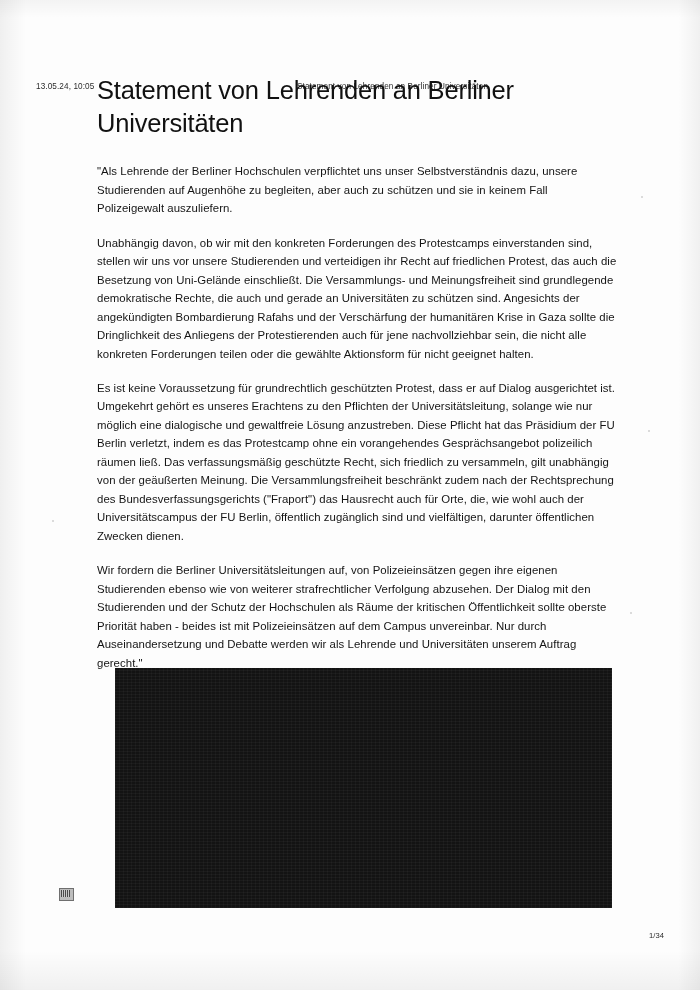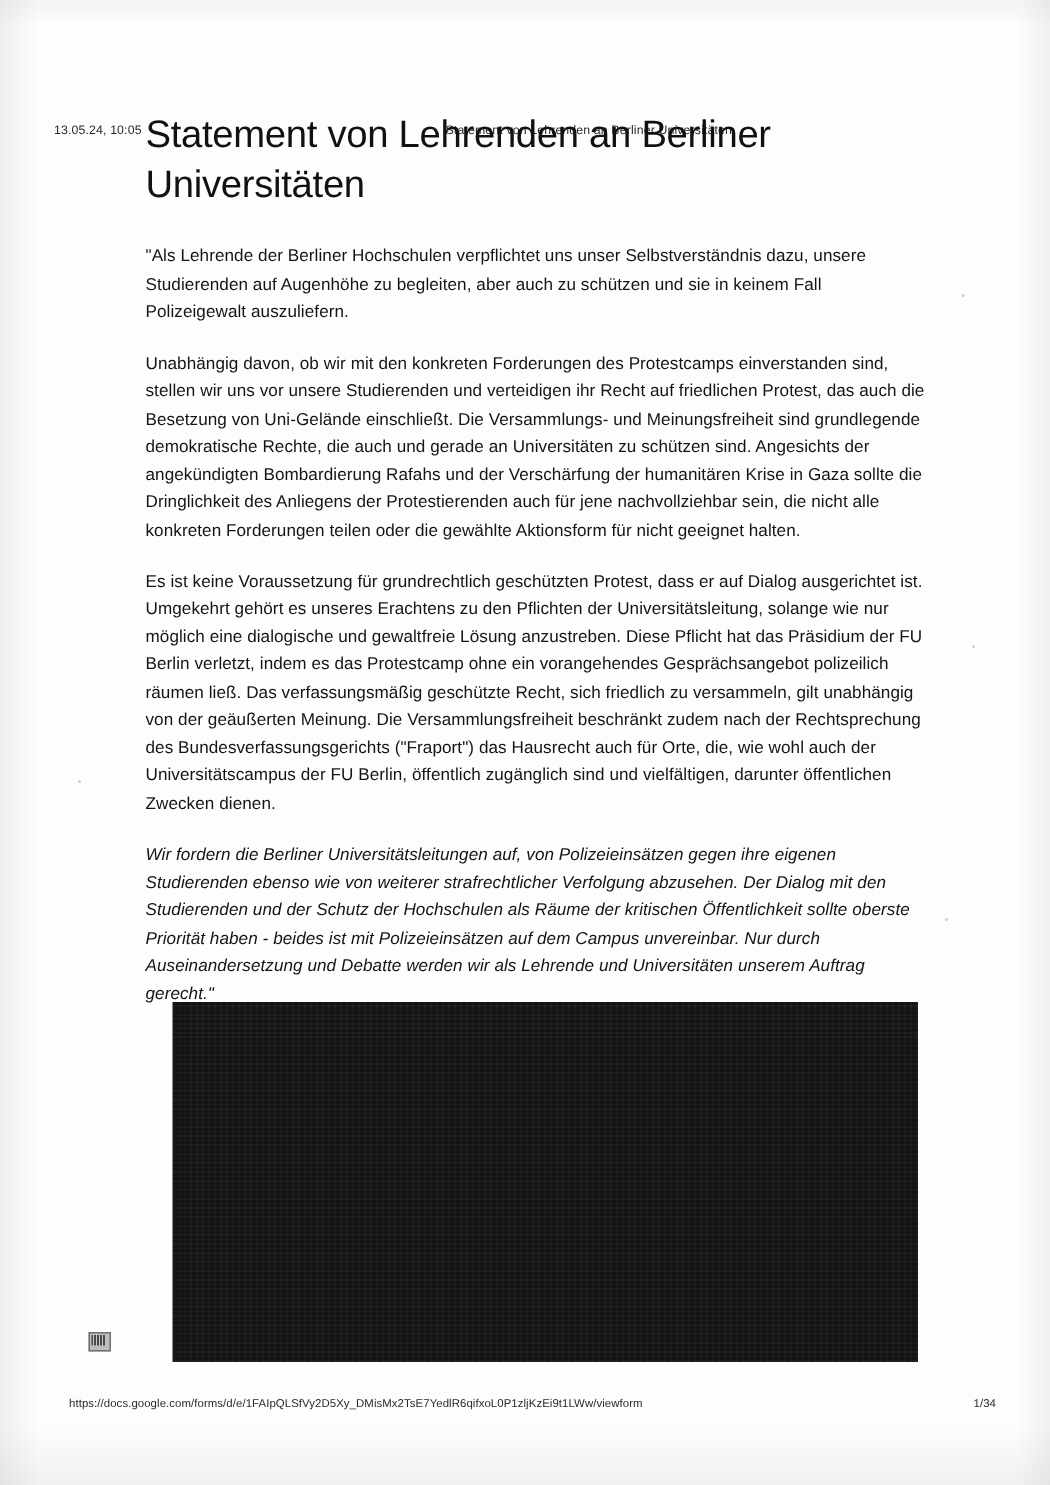--- a/index.html
+++ b/index.html
@@ -80,21 +80,21 @@
   }
 
   p.para {
     font-size: 11.4px;
     line-height: 1.62;
     margin: 0 0 16px 0;
     color: #141414;
     text-align: left;
     letter-spacing: 0.05px;
   }
-  p.para:last-of-type { margin-bottom: 0; font-style: italic; }
+  p.para:last-of-type { margin-bottom: 0; }
 
   
   .redacted-block {
     position: absolute;
     left: 115px;
     top: 668px;
     width: 497px;
     height: 240px;
     background:
       repeating-linear-gradient(0deg, rgba(255,255,255,0.035) 0px, rgba(255,255,255,0.035) 1px, rgba(0,0,0,0) 1px, rgba(0,0,0,0) 3px),
@@ -169,20 +169,19 @@
   <p class="para">Unabhängig davon, ob wir mit den konkreten Forderungen des Protestcamps einverstanden sind, stellen wir uns vor unsere Studierenden und verteidigen ihr Recht auf friedlichen Protest, das auch die Besetzung von Uni-Gelände einschließt. Die Versammlungs- und Meinungsfreiheit sind grundlegende demokratische Rechte, die auch und gerade an Universitäten zu schützen sind. Angesichts der angekündigten Bombardierung Rafahs und der Verschärfung der humanitären Krise in Gaza sollte die Dringlichkeit des Anliegens der Protestierenden auch für jene nachvollziehbar sein, die nicht alle konkreten Forderungen teilen oder die gewählte Aktionsform für nicht geeignet halten.</p>
   <p class="para">Es ist keine Voraussetzung für grundrechtlich geschützten Protest, dass er auf Dialog ausgerichtet ist. Umgekehrt gehört es unseres Erachtens zu den Pflichten der Universitätsleitung, solange wie nur möglich eine dialogische und gewaltfreie Lösung anzustreben. Diese Pflicht hat das Präsidium der FU Berlin verletzt, indem es das Protestcamp ohne ein vorangehendes Gesprächsangebot polizeilich räumen ließ. Das verfassungsmäßig geschützte Recht, sich friedlich zu versammeln, gilt unabhängig von der geäußerten Meinung. Die Versammlungsfreiheit beschränkt zudem nach der Rechtsprechung des Bundesverfassungsgerichts ("Fraport") das Hausrecht auch für Orte, die, wie wohl auch der Universitätscampus der FU Berlin, öffentlich zugänglich sind und vielfältigen, darunter öffentlichen Zwecken dienen.</p>
   <p class="para">Wir fordern die Berliner Universitätsleitungen auf, von Polizeieinsätzen gegen ihre eigenen Studierenden ebenso wie von weiterer strafrechtlicher Verfolgung abzusehen. Der Dialog mit den Studierenden und der Schutz der Hochschulen als Räume der kritischen Öffentlichkeit sollte oberste Priorität haben - beides ist mit Polizeieinsätzen auf dem Campus unvereinbar. Nur durch Auseinandersetzung und Debatte werden wir als Lehrende und Universitäten unserem Auftrag gerecht."</p>
 </div>
 
 <div class="redacted-block"></div>
 
 <div class="margin-glyph"></div>
 
 <div class="page-footer">
-  <span class="footer-url">https://docs.google.com/forms/d/e/1FAIpQLSfVy2D5Xy_DMisMx2TsE7YedlR6qifxoL0P1zljKzEi9t1LWw/viewform</span>
   <span class="footer-page">1/34</span>
 </div>
 
 <div class="speckle" style="left:641px;top:196px;width:2px;height:2px;"></div>
 <div class="speckle" style="left:648px;top:430px;width:2px;height:2px;"></div>
 <div class="speckle" style="left:630px;top:612px;width:2px;height:2px;"></div>
 <div class="speckle" style="left:52px;top:520px;width:2px;height:2px;"></div>
 
 </body></html>

